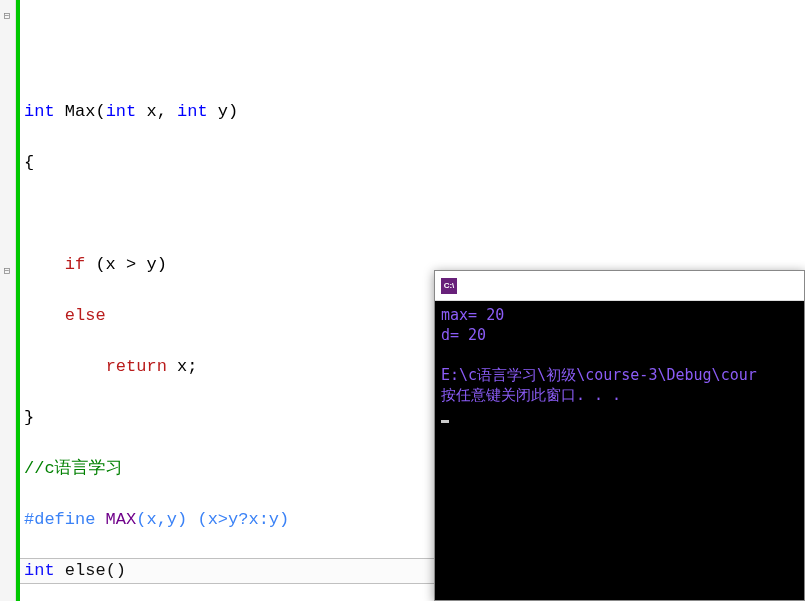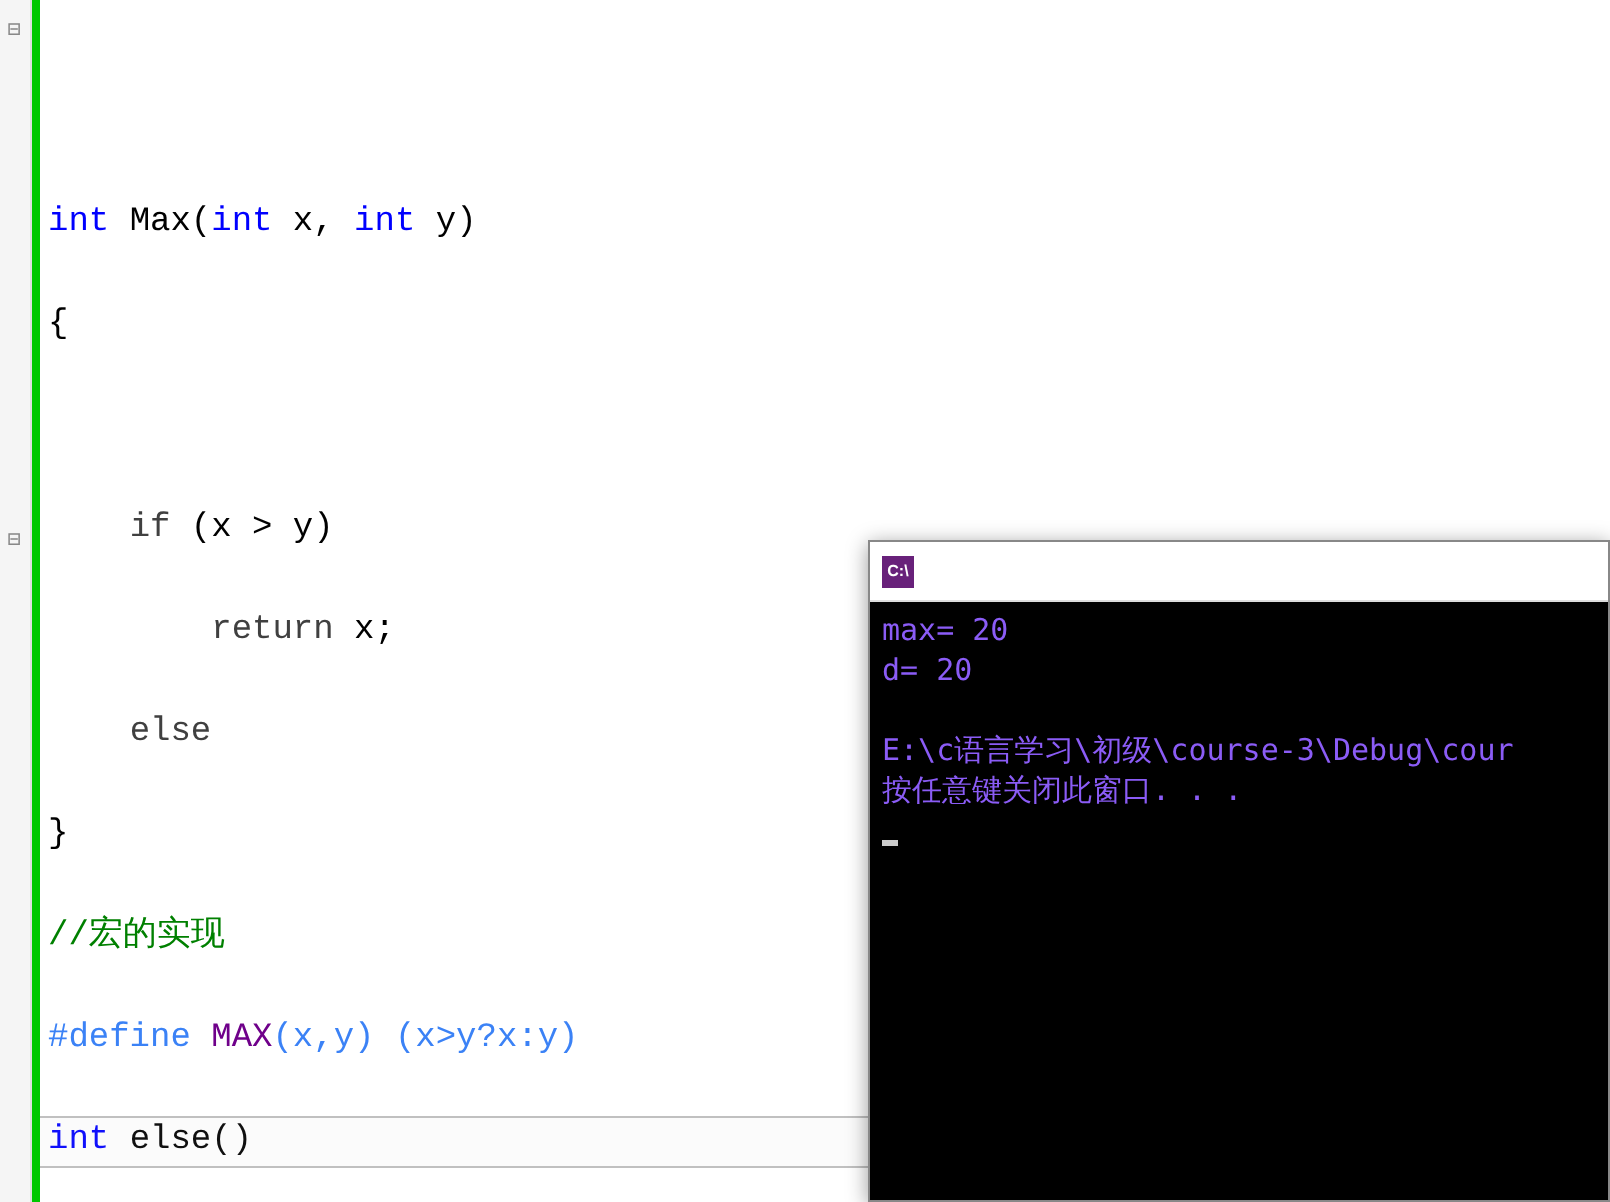--- a/index.html
+++ b/index.html
@@ -59,21 +59,21 @@
       left: 0;
       right: 0;
       height: 25.5px;
       border-top: 1px solid #c0c0c0;
       border-bottom: 1px solid #c0c0c0;
       background: rgba(200,200,200,0.08);
       top: calc(4px + 20 * 25.5px);
       pointer-events: none;
     }
     .kw-type { color: #0000ff; }
-    .kw-ctrl { color: #404040; }
+    .kw-ctrl { color: #b91c1c; }
     .fn-name { color: #000000; }
     .comment { color: #008000; }
     .preproc { color: #3b82f6; }
     .macro   { color: #6f008a; }
 
     .console-window {
       position: absolute;
       left: 434px;
       top: 270px;
       width: 371px;
@@ -146,24 +146,24 @@
     <span class="fold-marker"></span>
     <span class="fold-marker">⊟</span>
   </div>
   <div class="change-bar"></div>
   <div class="code-area">
     <div class="cursor-line"></div>
 <div><span class="kw-type">int</span> <span class="fn-name">Max</span><span>(</span><span class="kw-type">int</span><span> x</span><span>, </span><span class="kw-type">int</span><span> y</span><span>)</span></div>
 <div><span>{</span></div>
 <div> </div>
 <div>    <span class="kw-ctrl">if</span><span> (x &gt; y)</span></div>
+<div>    <span class="kw-ctrl">else</span></div>
 <div>        <span class="kw-ctrl">return</span><span> x;</span></div>
-<div>    <span class="kw-ctrl">else</span></div>
 <div><span>}</span></div>
-<div><span class="comment">//宏的实现</span></div>
+<div><span class="comment">//c语言学习</span></div>
 <div><span class="preproc">#define</span><span class="macro"> MAX</span><span class="preproc">(x,y) (x&gt;y?x:y)</span></div>
 <div><span class="kw-type">int</span> <span class="fn-name">else</span><span>()</span></div>
 
 
 
 
 
 
 
 

